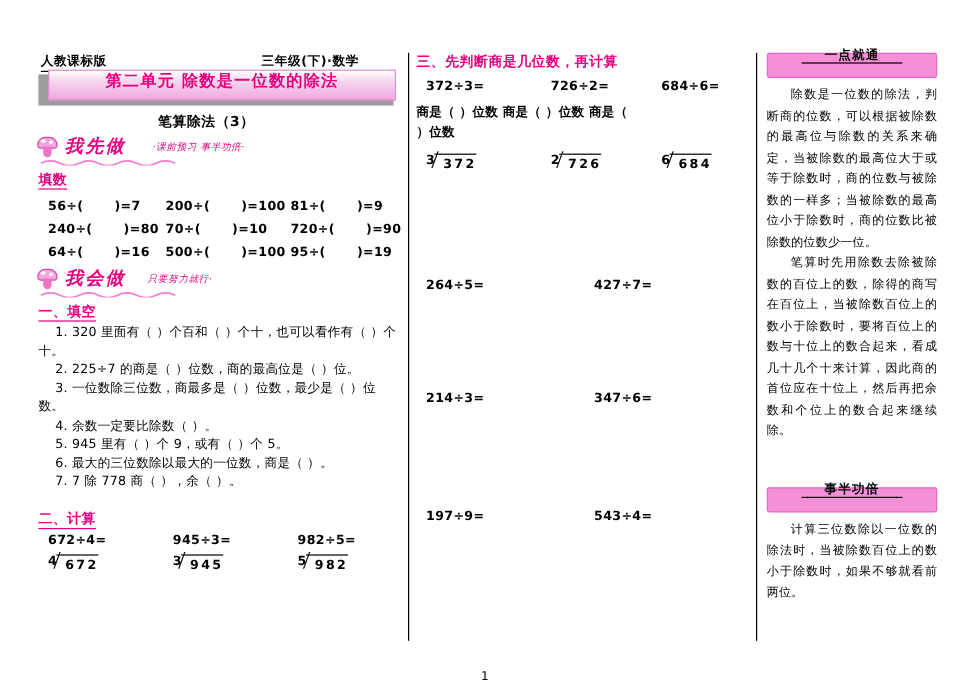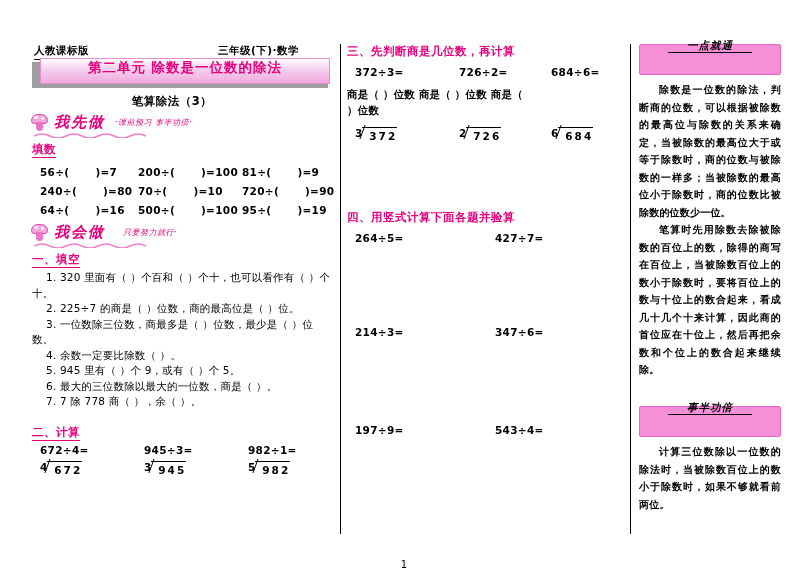--- a/index.html
+++ b/index.html
@@ -137,21 +137,21 @@
     font-weight: bold;
     font-style: italic;
     color: #e6007e;
     letter-spacing: 2px;
     font-family: "DejaVu Serif", "Liberation Serif", serif;
   }
   .doodle-note {
     font-size: 8px;
     color: #e6007e;
     font-style: italic;
-    margin-left: 10px;
+    margin-left: 22px;
     letter-spacing: .5px;
     white-space: nowrap;
   }
   .squiggle {
     position: absolute;
     left: 12px;
     width: 120px;
     height: 6px;
   }
   .squiggle svg { display: block; }
@@ -258,26 +258,25 @@
     font-size: 10.5px;
     font-weight: bold;
     line-height: 16px;
     letter-spacing: .2px;
   }
 
   
   .tipbox { position: absolute; left: 8px; width: 142px; }
   .tiphead {
     position: relative;
-    height: 31px;
+    height: 21px;
     background: #f48fd8;
     border: 1px solid #ea63c6;
     box-sizing: border-box;
     border-radius: 2px;
-    font-style: italic;
   }
   .tiphead span {
     position: absolute;
     left: 0; right: 0;
     top: -6px;
     text-align: center;
     font-size: 10.5px;
     font-weight: bold;
     color: #000;
     font-family: "DejaVu Serif", "Liberation Serif", serif;
@@ -285,21 +284,21 @@
   }
   .tiphead .underline {
     position: absolute;
     left: 28px; right: 28px;
     top: 7px;
     border-bottom: 1.3px solid #000;
   }
   .tipbody {
     margin-top: 6px;
     font-size: 10px;
-    font-weight: bold;
+    font-weight: normal;
     line-height: 17.5px;
     text-indent: 20px;
     letter-spacing: .2px;
     text-align: justify;
   }
 
   .pagenum {
     position: absolute;
     left: 0; right: 0;
     bottom: 12px;
@@ -421,21 +420,21 @@
           </div>
         </div>
         <div class="divitem" style="width:104px;">
           <div class="divexpr">945÷3=</div>
           <div class="divbox">
             <span class="divisor">3</span>
             <span class="divbracket">945</span>
           </div>
         </div>
         <div class="divitem" style="width:90px;">
-          <div class="divexpr">982÷1=</div>
+          <div class="divexpr">982÷5=</div>
           <div class="divbox">
             <span class="divisor">5</span>
             <span class="divbracket">982</span>
           </div>
         </div>
       </div>
 
     </div>
 
     <div class="col col-mid">
@@ -467,21 +466,20 @@
           </div>
         </div>
         <div class="divitem" style="width:74px;">
           <div class="divbox" style="margin-top:0;">
             <span class="divisor">6</span>
             <span class="divbracket">684</span>
           </div>
         </div>
       </div>
 
-      <div class="sec-h-plain" style="left:6px; top:166px;">四、用竖式计算下面各题并验算</div>
 
       <div class="divrow" style="left:14px; top:188px; width:270px;">
         <div class="divexpr" style="width:140px;">264÷5=</div>
         <div class="divexpr">427÷7=</div>
       </div>
 
       <div class="divrow" style="left:14px; top:282px; width:270px;">
         <div class="divexpr" style="width:140px;">214÷3=</div>
         <div class="divexpr">347÷6=</div>
       </div>

